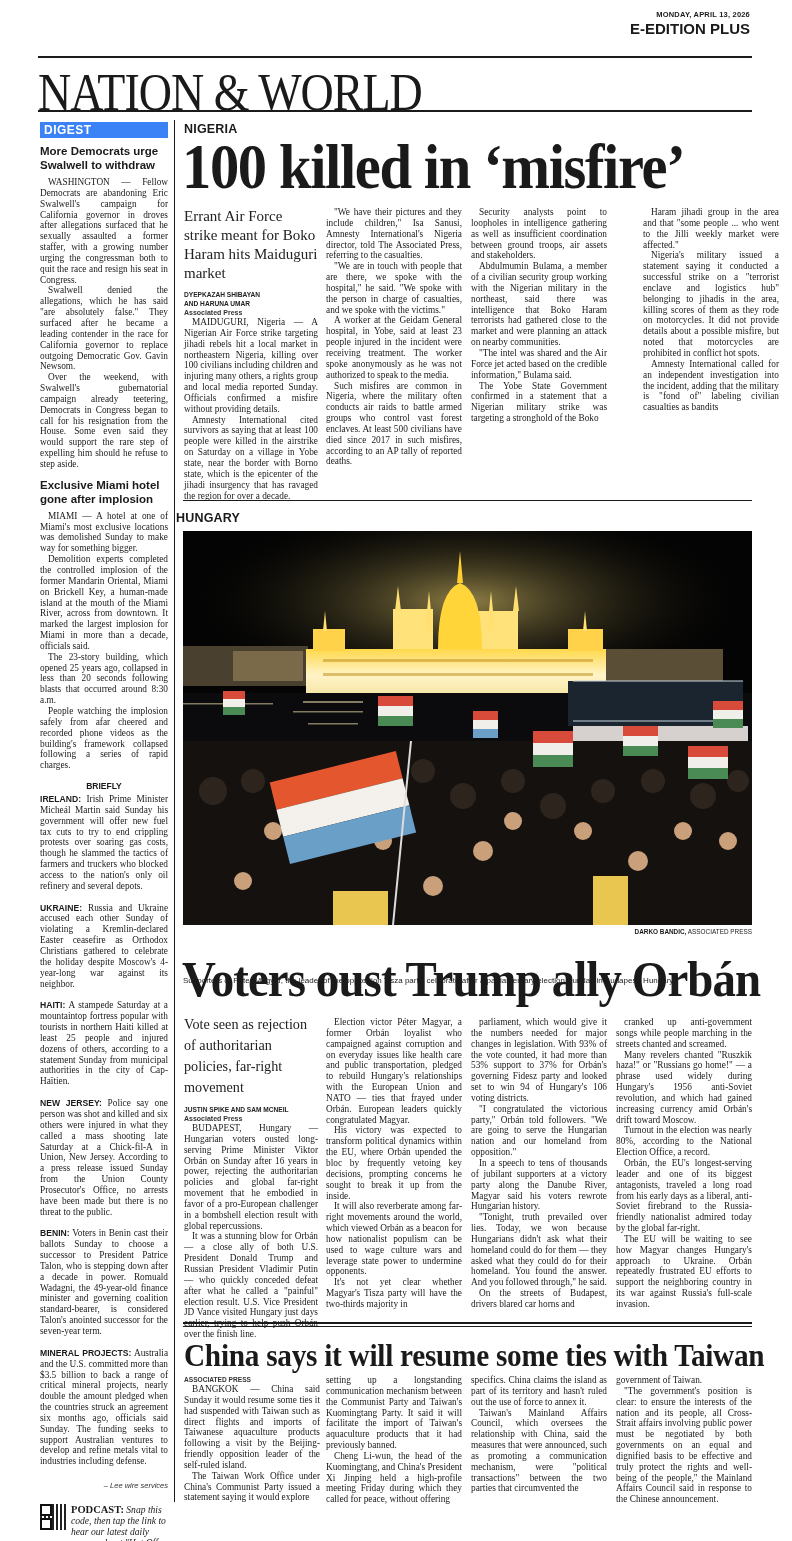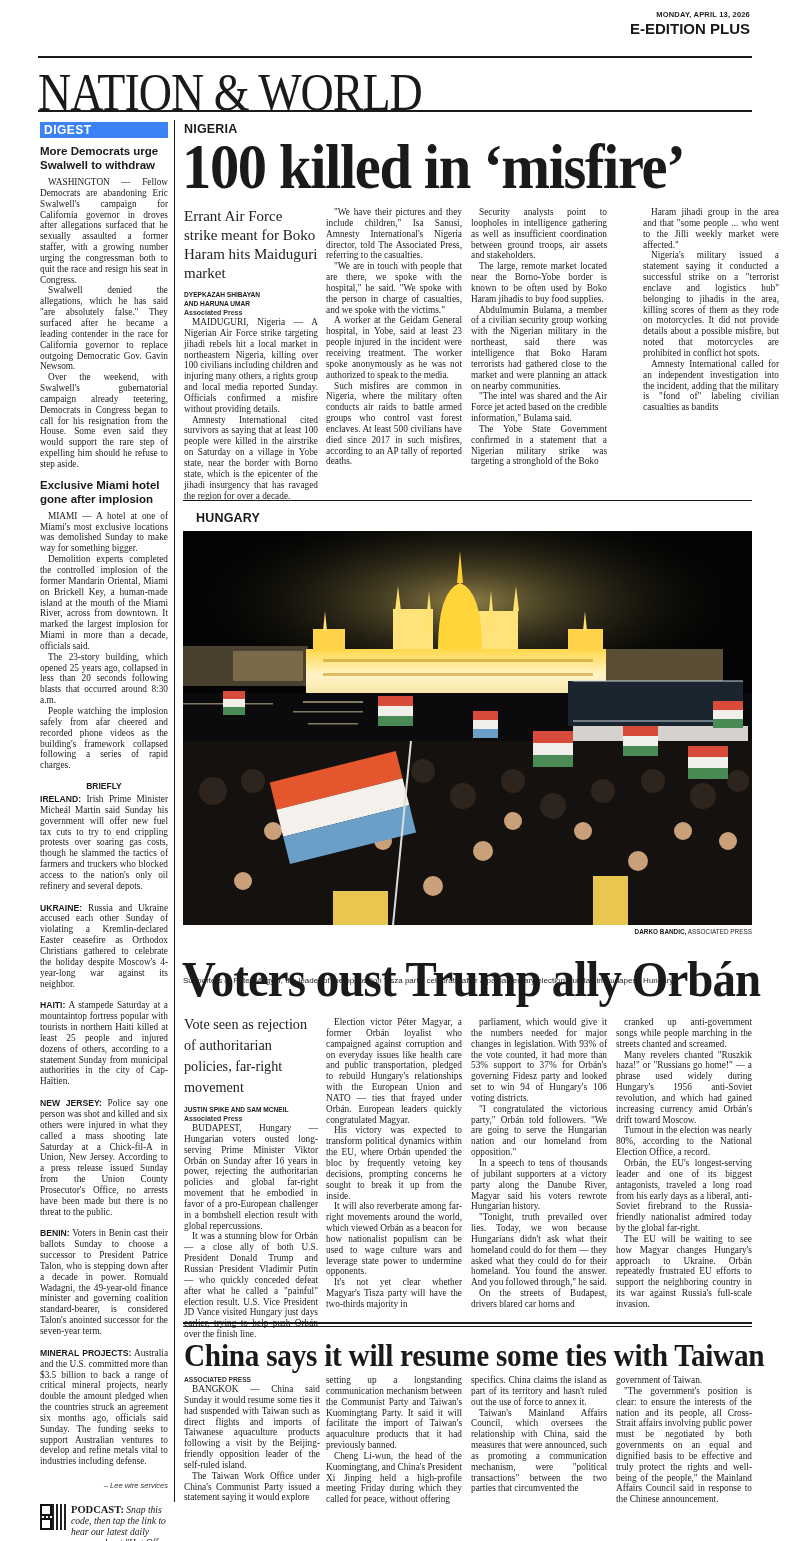--- a/index.html
+++ b/index.html
@@ -39,21 +39,21 @@
   
   .kicker { font-family: "Liberation Sans", sans-serif; font-weight: bold; font-size: 12.5px; letter-spacing: 0.2px; }
   #nig-kicker { left: 184px; top: 122px; }
   #nig-head { left: 182px; top: 134px; font-family: "Liberation Serif", serif; font-weight: bold; font-size: 63px; line-height: 66px; letter-spacing: -1.5px; white-space: nowrap; transform: scaleX(0.93); transform-origin: left; }
   #nig-deck { left: 184px; top: 207px; width: 134px; font-family: "Liberation Serif", serif; font-size: 15px; line-height: 19px; color: #222; }
   .byline { font-family: "Liberation Sans", sans-serif; font-weight: bold; font-size: 6.6px; line-height: 9px; margin-top: 7px; }
   .agency { font-family: "Liberation Sans", sans-serif; font-weight: bold; font-size: 7px; line-height: 9px; color: #333; }
   .col { position: absolute; width: 136px; }
 
   
-  #hun-kicker { left: 196px; top: 511px; }
+  #hun-kicker { left: 176px; top: 511px; }
   #photo { left: 183px; top: 531px; width: 569px; height: 394px; overflow: hidden; background: #050505; }
   #photo-credit { right: 40px; top: 928px; font-family: "Liberation Sans", sans-serif; font-size: 6.4px; font-weight: bold; }
   #photo-credit span { font-weight: normal; }
   #caption { left: 183px; top: 976px; width: 575px; font-family: "Liberation Sans", sans-serif; font-size: 8px; color: #222; }
   #hun-head { left: 182px; top: 950px; font-family: "Liberation Serif", serif; font-weight: bold; font-size: 51px; line-height: 58px; letter-spacing: -1px; white-space: nowrap; transform: scaleX(0.92); transform-origin: left; }
   #hun-deck { left: 184px; top: 1014px; width: 134px; font-family: "Liberation Serif", serif; font-size: 14.2px; line-height: 21px; color: #222; }
 
   
   #china-head { left: 184px; top: 1337px; font-family: "Liberation Serif", serif; font-weight: bold; font-size: 32px; line-height: 36px; white-space: nowrap; letter-spacing: -0.3px; transform: scaleX(0.915); transform-origin: left; }
 </style>
@@ -122,21 +122,20 @@
   </div>
 </div>
 <div class="col body" style="left:326px;top:207px;">
   <p>"We have their pictures and they include children," Isa Sanusi, Amnesty International's Nigeria director, told The Associated Press, referring to the casualties.</p>
   <p>"We are in touch with people that are there, we spoke with the hospital," he said. "We spoke with the person in charge of casualties, and we spoke with the victims."</p>
   <p>A worker at the Geidam General hospital, in Yobe, said at least 23 people injured in the incident were receiving treatment. The worker spoke anonymously as he was not authorized to speak to the media.</p>
   <p>Such misfires are common in Nigeria, where the military often conducts air raids to battle armed groups who control vast forest enclaves. At least 500 civilians have died since 2017 in such misfires, according to an AP tally of reported deaths.</p>
 </div>
 <div class="col body" style="left:471px;top:207px;">
   <p>Security analysts point to loopholes in intelligence gathering as well as insufficient coordination between ground troops, air assets and stakeholders.</p>
-  <p>The large, remote market located near the Borno-Yobe border is known to be often used by Boko Haram jihadis to buy food supplies.</p>
   <p>Abdulmumin Bulama, a member of a civilian security group working with the Nigerian military in the northeast, said there was intelligence that Boko Haram terrorists had gathered close to the market and were planning an attack on nearby communities.</p>
   <p>"The intel was shared and the Air Force jet acted based on the credible information," Bulama said.</p>
   <p>The Yobe State Government confirmed in a statement that a Nigerian military strike was targeting a stronghold of the Boko</p>
 </div>
 <div class="col body" style="left:643px;top:207px;">
   <p>Haram jihadi group in the area and that "some people ... who went to the Jilli weekly market were affected."</p>
   <p>Nigeria's military issued a statement saying it conducted a successful strike on a "terrorist enclave and logistics hub" belonging to jihadis in the area, killing scores of them as they rode on motorcycles. It did not provide details about a possible misfire, but noted that motorcycles are prohibited in conflict hot spots.</p>
   <p>Amnesty International called for an independent investigation into the incident, adding that the military is "fond of" labeling civilian casualties as bandits</p>
 </div>
 

